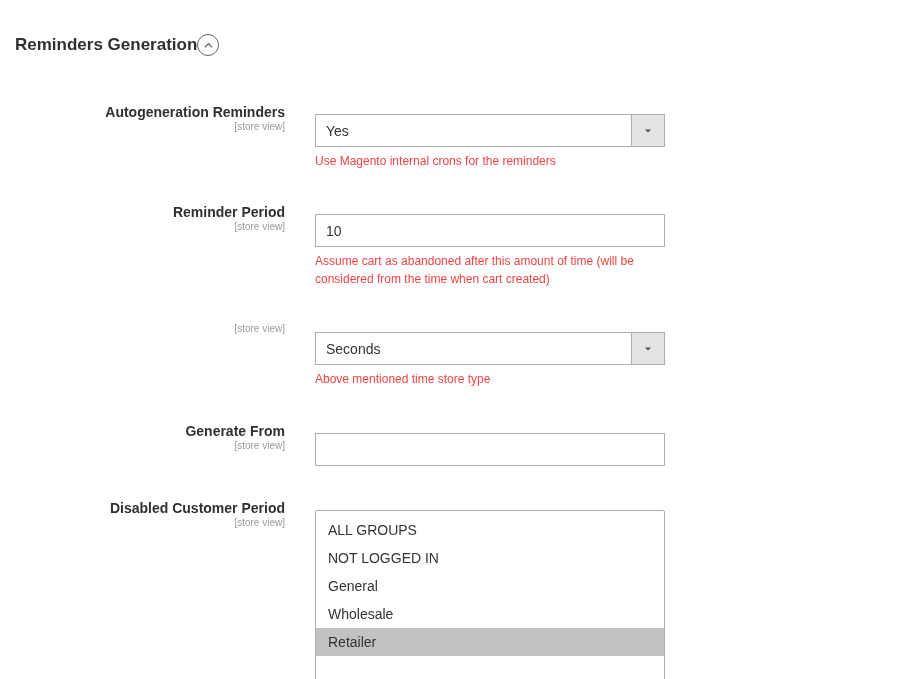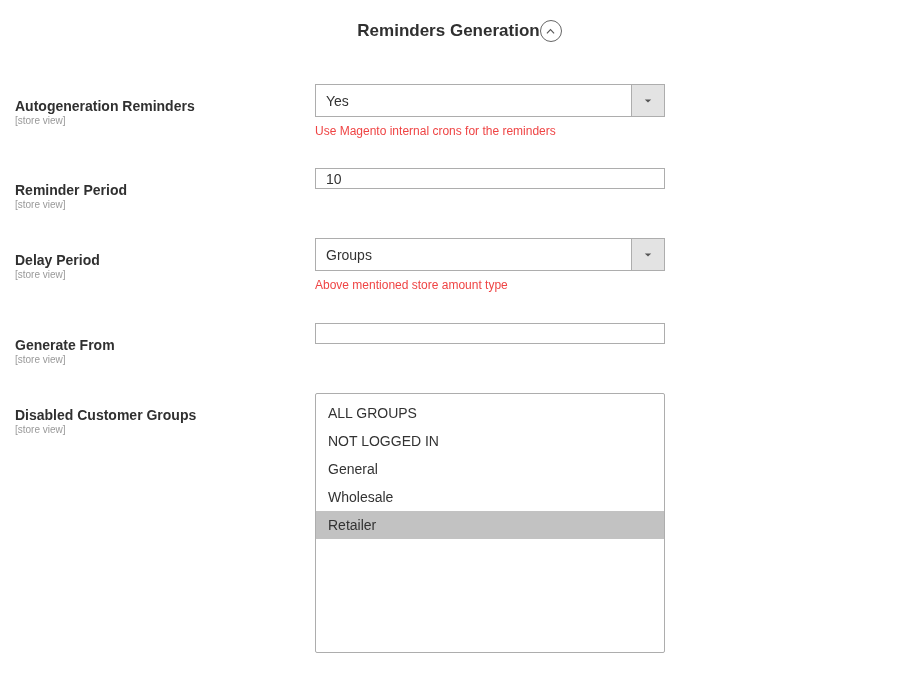--- a/index.html
+++ b/index.html
@@ -10,24 +10,25 @@
       background: #fff;
       color: #333;
       font-size: 14px;
     }
     .container {
       width: 919px;
       padding: 20px 15px;
     }
     .section-header {
       display: flex;
-      justify-content: center;
+      justify-content: flex-start;
       align-items: center;
       padding-bottom: 12px;
       margin-bottom: 30px;
+      margin-top: 14px;
     }
     .section-title {
       font-size: 17px;
       font-weight: 600;
       color: #303030;
     }
     .collapse-btn {
       width: 22px;
       height: 22px;
       border: 1px solid #666;
@@ -42,37 +43,37 @@
       width: 9px;
       height: 9px;
     }
     .field-row {
       display: flex;
       align-items: flex-start;
       margin-bottom: 28px;
     }
     .label-col {
       width: 300px;
-      text-align: left;
+      text-align: right;
       padding-right: 30px;
       padding-top: 6px;
-      margin-top: 8px;
     }
     .field-label {
       font-size: 14px;
       color: #303030;
       font-weight: 600;
     }
     .field-scope {
       font-size: 10px;
       color: #999;
       margin-top: 1px;
     }
     .value-col {
       width: 360px;
+      margin-top: 16px;
     }
     .select-wrapper {
       position: relative;
       width: 350px;
     }
     .select-display {
       border: 1px solid #adadad;
       height: 33px;
       display: flex;
       align-items: stretch;
@@ -90,21 +91,21 @@
       width: 33px;
       background: #e3e3e3;
       border-left: 1px solid #adadad;
       display: flex;
       align-items: center;
       justify-content: center;
     }
     .select-arrow svg { width: 8px; height: 8px; }
     .text-input {
       width: 350px;
-      height: 21px;
+      height: 33px;
       border: 1px solid #adadad;
       padding: 0 10px;
       font-size: 14px;
       color: #333;
       font-family: inherit;
       background: #fff;
     }
     .field-hint {
       font-size: 12px;
       color: #ef4444;
@@ -164,56 +165,56 @@
     </div>
   </div>
 
   <div class="field-row">
     <div class="label-col">
       <div class="field-label">Reminder Period</div>
       <div class="field-scope">[store view]</div>
     </div>
     <div class="value-col">
       <input type="text" class="text-input" value="10" style="">
-    </div>
-  </div>
-
-  <div class="field-row">
-    <div class="label-col">
-      <div class="field-label">Delay Period</div>
+      <div class="field-hint">Assume cart as abandoned after this amount of time (will be considered from the time when cart created)</div>
+    </div>
+  </div>
+
+  <div class="field-row">
+    <div class="label-col">
       <div class="field-scope">[store view]</div>
     </div>
     <div class="value-col">
       <div class="select-wrapper">
         <div class="select-display">
-          <div class="select-text">Groups</div>
+          <div class="select-text">Seconds</div>
           <div class="select-arrow">
             <svg viewBox="0 0 10 10">
                 <path d="M1 3 L5 7 L9 3" fill="#555"></path>
               </svg>
           </div>
         </div>
       </div>
-      <div class="field-hint">Above mentioned store amount type</div>
+      <div class="field-hint">Above mentioned time store type</div>
     </div>
   </div>
 
   <div class="field-row">
     <div class="label-col">
       <div class="field-label">Generate From</div>
       <div class="field-scope">[store view]</div>
     </div>
     <div class="value-col">
       <input type="text" class="text-input" value="" style="">
     </div>
   </div>
 
   <div class="field-row">
     <div class="label-col">
-      <div class="field-label">Disabled Customer Groups</div>
+      <div class="field-label">Disabled Customer Period</div>
       <div class="field-scope">[store view]</div>
     </div>
     <div class="value-col">
       <select multiple="" class="multiselect" id="disabled-groups-select" size="9">
           <option>ALL GROUPS</option>
           <option>NOT LOGGED IN</option>
           <option>General</option>
           <option>Wholesale</option>
           <option selected="">Retailer</option>
         </select>

